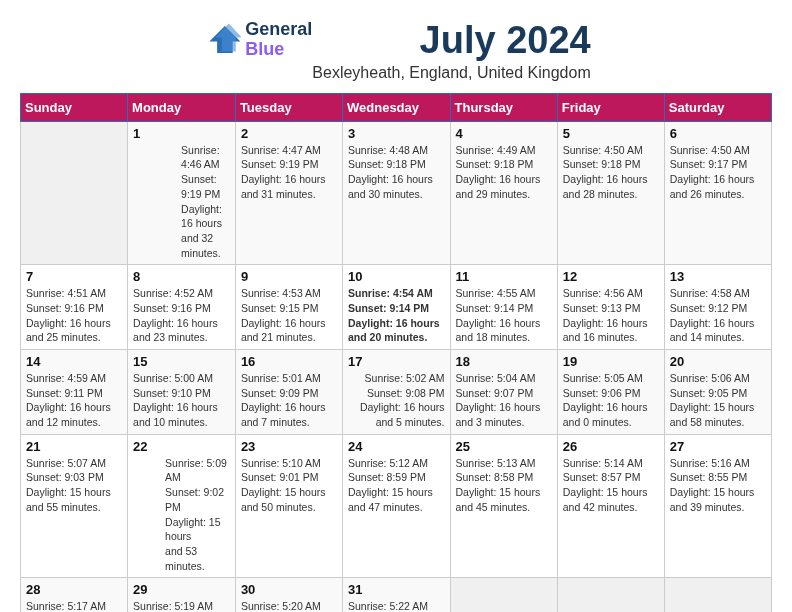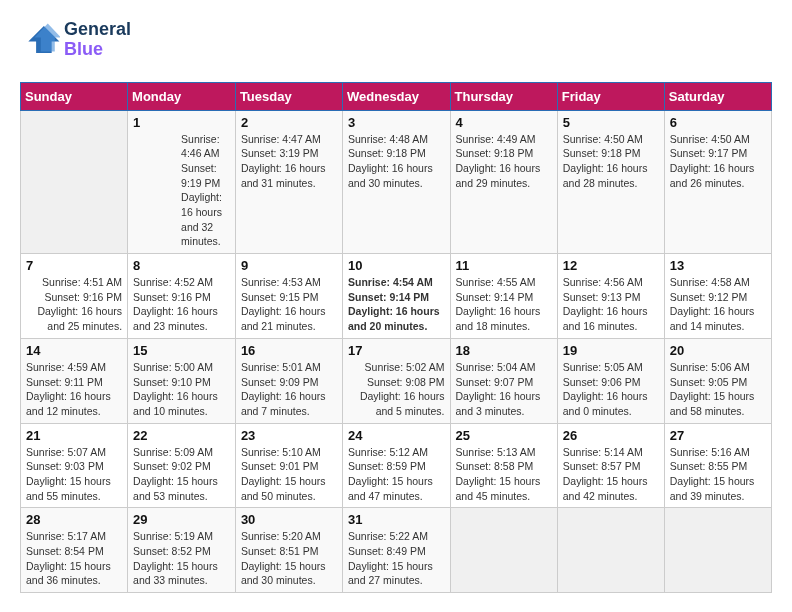--- a/index.html
+++ b/index.html
@@ -5,23 +5,23 @@
     * { box-sizing: border-box; margin: 0; padding: 0; }
     body {
       font-family: Arial, sans-serif;
       background: #fff;
       width: 792px;
       min-height: 612px;
       padding: 20px;
     }
     .header-area {
       display: flex;
-      justify-content: flex-start;
+      justify-content: center;
       align-items: flex-start;
-      margin-bottom: 22px;
+      margin-bottom: 11px;
     }
     .logo {
       display: flex;
       align-items: center;
       gap: 4px;
     }
     .logo-text {
       font-size: 18px;
       font-weight: bold;
       color: #1a3a5c;
@@ -96,20 +96,24 @@
   <div class="logo">
     <svg class="logo-icon" viewBox="0 0 50 45">
       <polygon points="30,5 50,25 40,25 40,40 20,40 20,25 10,25" fill="#2a6db5"></polygon>
       <polygon points="35,2 52,20 44,20 44,38 26,38 26,20 18,20" fill="#4a90d9" opacity="0.6"></polygon>
     </svg>
     <div class="logo-text">
       <div>General</div>
       <div style="color:#8b5cf6;">Blue</div>
     </div>
   </div>
+  <div class="title-area">
+    <div class="main-title">July 2024</div>
+    <div class="subtitle">Bexleyheath, England, United Kingdom</div>
+  </div>
 </div>
 
 <table class="calendar">
   <thead>
     <tr>
     <th>Sunday</th>
         <th>Monday</th>
         <th>Tuesday</th>
         <th>Wednesday</th>
         <th>Thursday</th>
@@ -123,21 +127,21 @@
         <td>
           <span class="day-num">1</span>
           <div class="day-info" style="white-space: pre-line; margin-left: 48px;">Sunrise: 4:46 AM
 Sunset: 9:19 PM
 Daylight: 16 hours
 and 32 minutes.</div>
         </td>
         <td>
           <span class="day-num">2</span>
           <div class="day-info" style="white-space: pre-line;">Sunrise: 4:47 AM
-Sunset: 3:19 PM
+Sunset: 9:19 PM
 Daylight: 16 hours
 and 31 minutes.</div>
         </td>
         <td>
           <span class="day-num">3</span>
           <div class="day-info" style="white-space: pre-line;">Sunrise: 4:48 AM
 Sunset: 9:18 PM
 Daylight: 16 hours
 and 30 minutes.</div>
         </td>
@@ -159,21 +163,21 @@
           <span class="day-num">6</span>
           <div class="day-info" style="white-space: pre-line;">Sunrise: 4:50 AM
 Sunset: 9:17 PM
 Daylight: 16 hours
 and 26 minutes.</div>
         </td>
       </tr>
       <tr>
         <td>
           <span class="day-num">7</span>
-          <div class="day-info" style="white-space: pre-line; text-align: right;">Sunrise: 4:51 AM
+          <div class="day-info" style="white-space: pre-line;">Sunrise: 4:51 AM
 Sunset: 9:16 PM
 Daylight: 16 hours
 and 25 minutes.</div>
         </td>
         <td>
           <span class="day-num">8</span>
           <div class="day-info" style="white-space: pre-line;">Sunrise: 4:52 AM
 Sunset: 9:16 PM
 Daylight: 16 hours
 and 23 minutes.</div>
@@ -268,21 +272,21 @@
       <tr>
         <td>
           <span class="day-num">21</span>
           <div class="day-info" style="white-space: pre-line;">Sunrise: 5:07 AM
 Sunset: 9:03 PM
 Daylight: 15 hours
 and 55 minutes.</div>
         </td>
         <td>
           <span class="day-num">22</span>
-          <div class="day-info" style="white-space: pre-line;">Sunrise: 5:09 AM
+          <div class="day-info" style="white-space: pre-line; margin-left: 32px;">Sunrise: 5:09 AM
 Sunset: 9:02 PM
 Daylight: 15 hours
 and 53 minutes.</div>
         </td>
         <td>
           <span class="day-num">23</span>
           <div class="day-info" style="white-space: pre-line;">Sunrise: 5:10 AM
 Sunset: 9:01 PM
 Daylight: 15 hours
 and 50 minutes.</div>

